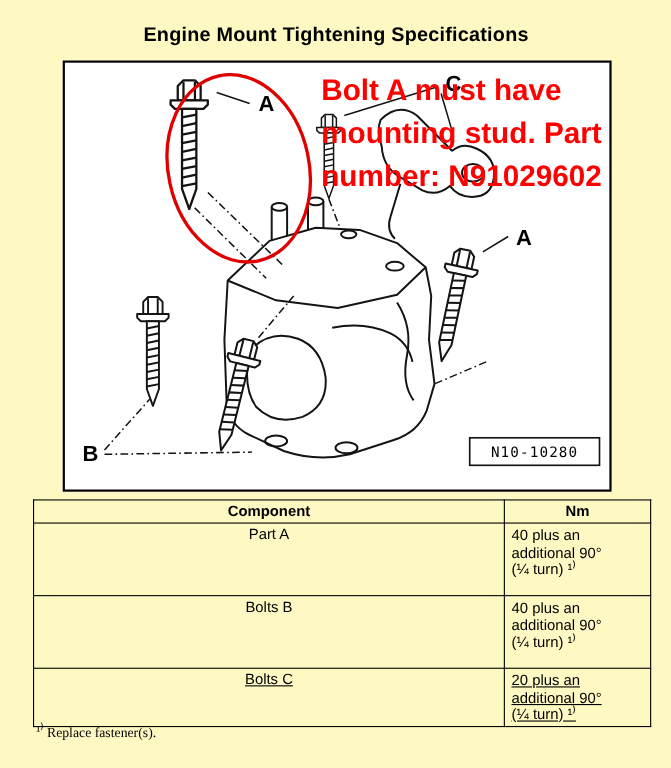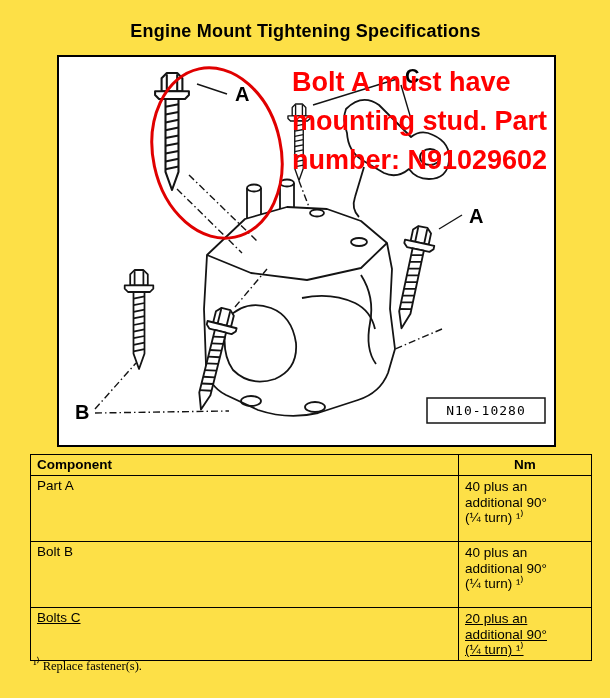--- a/index.html
+++ b/index.html
@@ -1,17 +1,17 @@
 <!DOCTYPE html>
 <html><head>
 <meta charset="utf-8">
 <style>
   html,body { margin:0; padding:0; background:#fff; }
   .page {
-    position:relative; width:610px; height:698px; background:#fde047;
+    position:relative; width:610px; height:698px; background:#fef9c3;
     font-family:"Liberation Sans", sans-serif; color:#000; overflow:hidden;
   }
   .title {
     position:absolute; top:21px; left:57px; width:497px;
     text-align:center; font-size:18px; font-weight:bold; letter-spacing:.2px;
   }
   .diagram-box {
     position:absolute; left:57px; top:55px; width:495px; height:388px;
     border:2px solid #000; background:#fff;
   }
@@ -19,21 +19,21 @@
   .annotation {
     position:absolute; left:292px; top:63px; width:320px; z-index:5;
     color:#ff0000; font-weight:bold; font-size:27px; line-height:39px;
     font-family:"Liberation Sans", sans-serif;
   }
   .spec-table {
     position:absolute; left:30px; top:454px; width:551px;
     border-collapse:collapse; font-size:13.5px; table-layout:fixed;
   }
   .spec-table th, .spec-table td {
-    border:1.5px solid #000; padding:2px 6px; vertical-align:top;
+    border:1.5px solid #000; padding:2px 6px; vertical-align:top;text-align:center;
   }
   .spec-table th { font-weight:bold; height:16px; }
   .col-component { width:415px; text-align:left; }
   .col-nm { width:120px; text-align:center; }
   .spec-table td.nm-cell { text-align:left; line-height:15.5px; padding-top:3px; }
   .spec-table tr.row-tall td { height:60px; }
   .spec-table tr.row-short td { height:42px;text-decoration:underline; }
   .footnote {
     position:absolute; left:33px; top:655px; font-size:12.5px;font-family:Liberation Serif, serif;
   }
@@ -150,21 +150,21 @@
     </tr>
     <tr class="row-tall">
       <td>Part A</td>
       <td class="nm-cell">
         <div>40 plus an</div>
         <div>additional 90°</div>
         <div>(¼ turn) ¹⁾</div>
       </td>
     </tr>
     <tr class="row-tall">
-      <td>Bolt B</td>
+      <td>Bolts B</td>
       <td class="nm-cell">
         <div>40 plus an</div>
         <div>additional 90°</div>
         <div>(¼ turn) ¹⁾</div>
       </td>
     </tr>
     <tr class="row-short">
       <td>Bolts C</td>
       <td class="nm-cell">
         <div>20 plus an</div>

